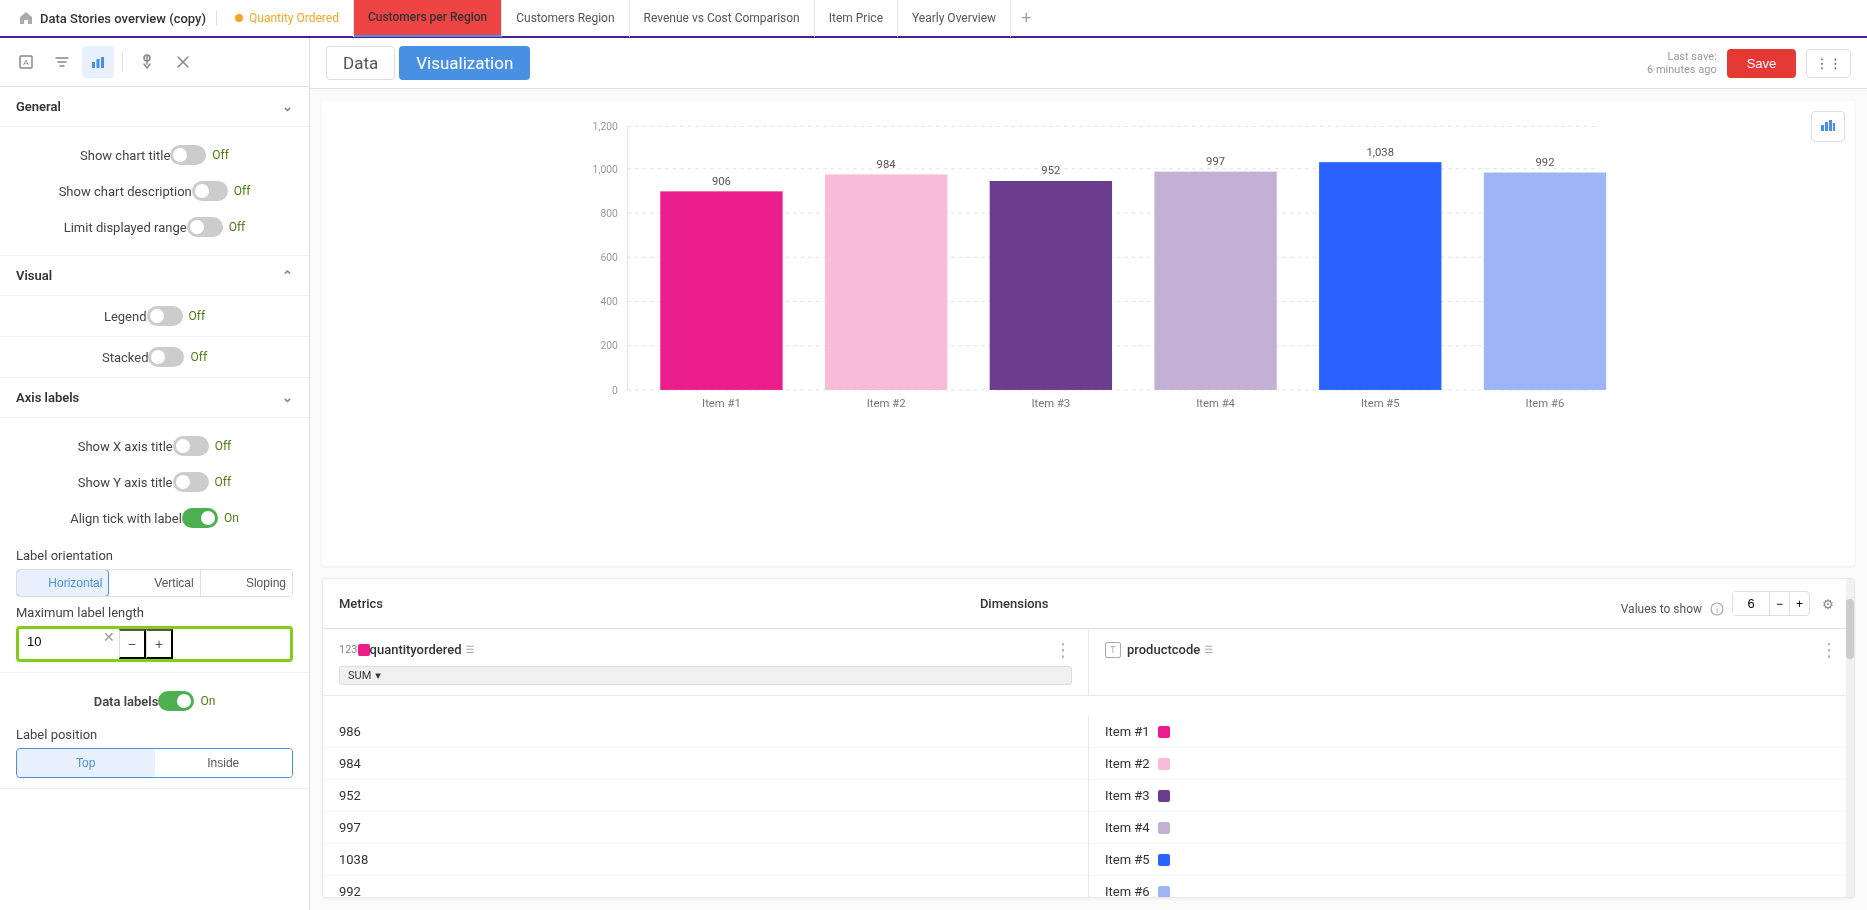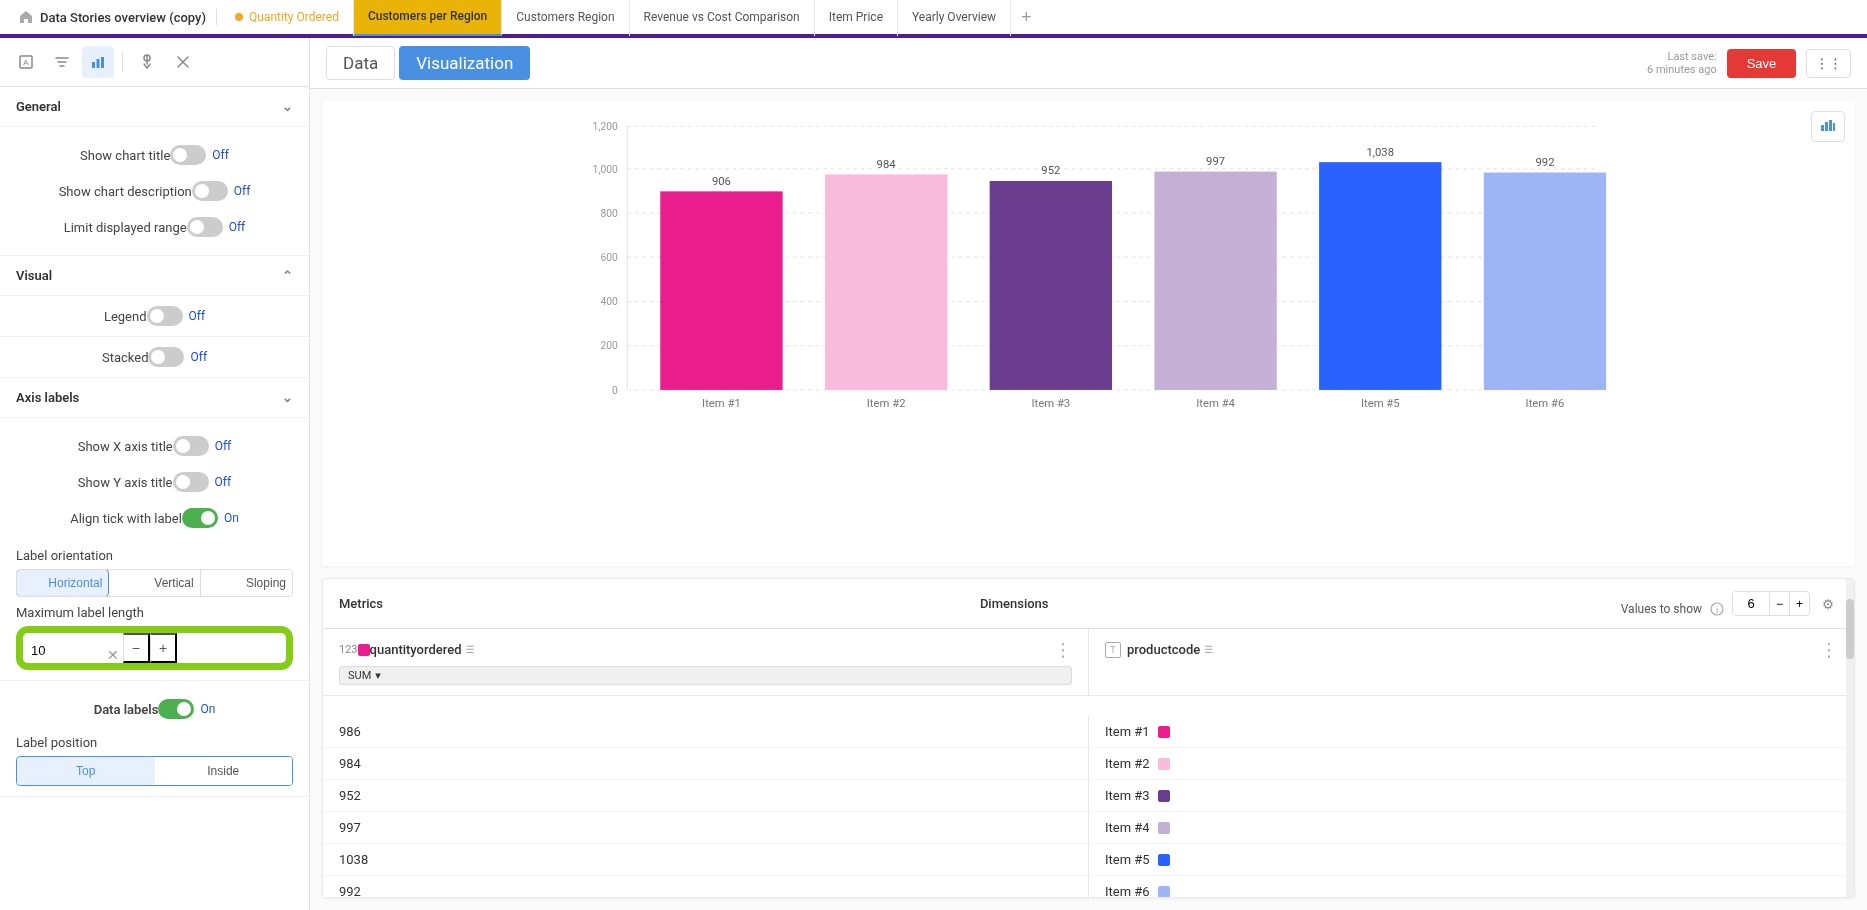--- a/index.html
+++ b/index.html
@@ -1,23 +1,23 @@
 <!DOCTYPE html>
 <html><head>
   <meta charset="utf-8">
   <style>
     * { box-sizing: border-box; margin: 0; padding: 0; }
     body { font-family: -apple-system, BlinkMacSystemFont, 'Segoe UI', Roboto, sans-serif; font-size: 13px; background: #f5f5f5; color: #333; height: 910px; overflow: hidden; }
 
     
-    .topbar { display: flex; align-items: center; background: #fff; border-bottom: 4px solid #4c1d95; height: 38px; padding: 0 8px; gap: 0; }
+    .topbar { display: flex; align-items: center; background: #fff; border-bottom: 2px solid #4c1d95; height: 38px; padding: 0 8px; gap: 0; }
     .topbar-logo { display: flex; align-items: center; gap: 6px; padding: 0 10px; font-size: 13px; font-weight: 500; color: #333; border-right: 1px solid #e0e0e0; margin-right: 4px; white-space: nowrap; }
     .topbar-logo svg { width: 16px; height: 16px; }
     .tab { display: flex; align-items: center; gap: 6px; padding: 0 14px; height: 38px; font-size: 12px; color: #555; border-right: 1px solid #e8e8e8; cursor: pointer; white-space: nowrap; position: relative; }
-    .tab.active { background: #eab308; border-bottom: 2px solid #4a90e2; color: #333; font-weight: 500; align-items: center; }
+    .tab.active { background: #ef4444; border-bottom: 2px solid #4a90e2; color: #333; font-weight: 500; align-items: center; }
     .tab.quantity { color: #f5a623; }
     .tab-dot { width: 8px; height: 8px; border-radius: 50%; background: #f5a623; }
     .tab-add { padding: 0 10px; font-size: 18px; color: #999; cursor: pointer; border: none; background: none; }
 
     
     .main { display: flex; height: calc(910px - 38px); }
 
     
     .left-panel { width: 310px; background: #fff; border-right: 1px solid #e0e0e0; display: flex; flex-direction: column; overflow-y: auto; }
 
@@ -35,34 +35,34 @@
     .setting-row { display: flex; align-items: center; justify-content: center; padding: 8px 0; }
     .setting-label { font-size: 13px; color: #444; }
 
     
     .toggle { position: relative; width: 36px; height: 20px; }
     .toggle input { opacity: 0; width: 0; height: 0; }
     .toggle-slider { position: absolute; cursor: pointer; top: 0; left: 0; right: 0; bottom: 0; background-color: #ccc; border-radius: 20px; transition: 0.3s; }
     .toggle-slider:before { position: absolute; content: ""; height: 14px; width: 14px; left: 3px; bottom: 3px; background-color: white; border-radius: 50%; transition: 0.3s; }
     input:checked + .toggle-slider { background-color: #4caf50; }
     input:checked + .toggle-slider:before { transform: translateX(16px); }
-    .toggle-label { font-size: 12px; color: #1d4ed8; margin-left: 6px; }
+    .toggle-label { font-size: 12px; color: #4d7c0f; margin-left: 6px; }
     .toggle-wrapper { display: flex; align-items: center; }
 
     
     .axis-section { padding: 10px 16px; border-bottom: 1px solid #f0f0f0; }
 
     
     .orientation-buttons { display: flex; border: 1px solid #ddd; border-radius: 4px; overflow: hidden; margin-top: 6px; }
     .orient-btn { flex: 1; padding: 6px; text-align: right; font-size: 12px; cursor: pointer; background: #fff; border: none; border-right: 1px solid #ddd; color: #555; }
     .orient-btn:last-child { border-right: none; }
     .orient-btn.active { background: #e8f0fe; color: #4a90e2; font-weight: 500; border: 1px solid #4a90e2; border-radius: 4px; margin: -1px; z-index: 1; }
 
     
-    .number-input { display: flex; align-items: flex-end; border: 7px solid #84cc16; border-radius: 12px; overflow: hidden; margin-top: 6px; }
+    .number-input { display: flex; align-items: flex-start; border: 3px solid #84cc16; border-radius: 4px; overflow: hidden; margin-top: 6px; }
     .number-input input { border: none; width: 80px; padding: 5px 8px; font-size: 13px; outline: none; }
     .number-input .clear-btn { background: none; border: none; cursor: pointer; color: #999; padding: 0 4px; font-size: 14px; }
     .number-input .num-btn { background: none; border-left: 1px solid #ddd; cursor: pointer; color: #555; padding: 5px 8px; font-size: 14px; }
 
     
     .data-labels-section { padding: 10px 16px; border-bottom: 1px solid #f0f0f0; }
     .label-position-row { margin-top: 8px; }
     .position-buttons { display: flex; border: 1px solid #4a90e2; border-radius: 4px; overflow: hidden; }
     .pos-btn { flex: 1; padding: 7px; text-align: center; font-size: 12px; cursor: pointer; background: #fff; border: none; color: #555; }
     .pos-btn.active { background: #e8f0fe; color: #4a90e2; border-radius: 4px; }

